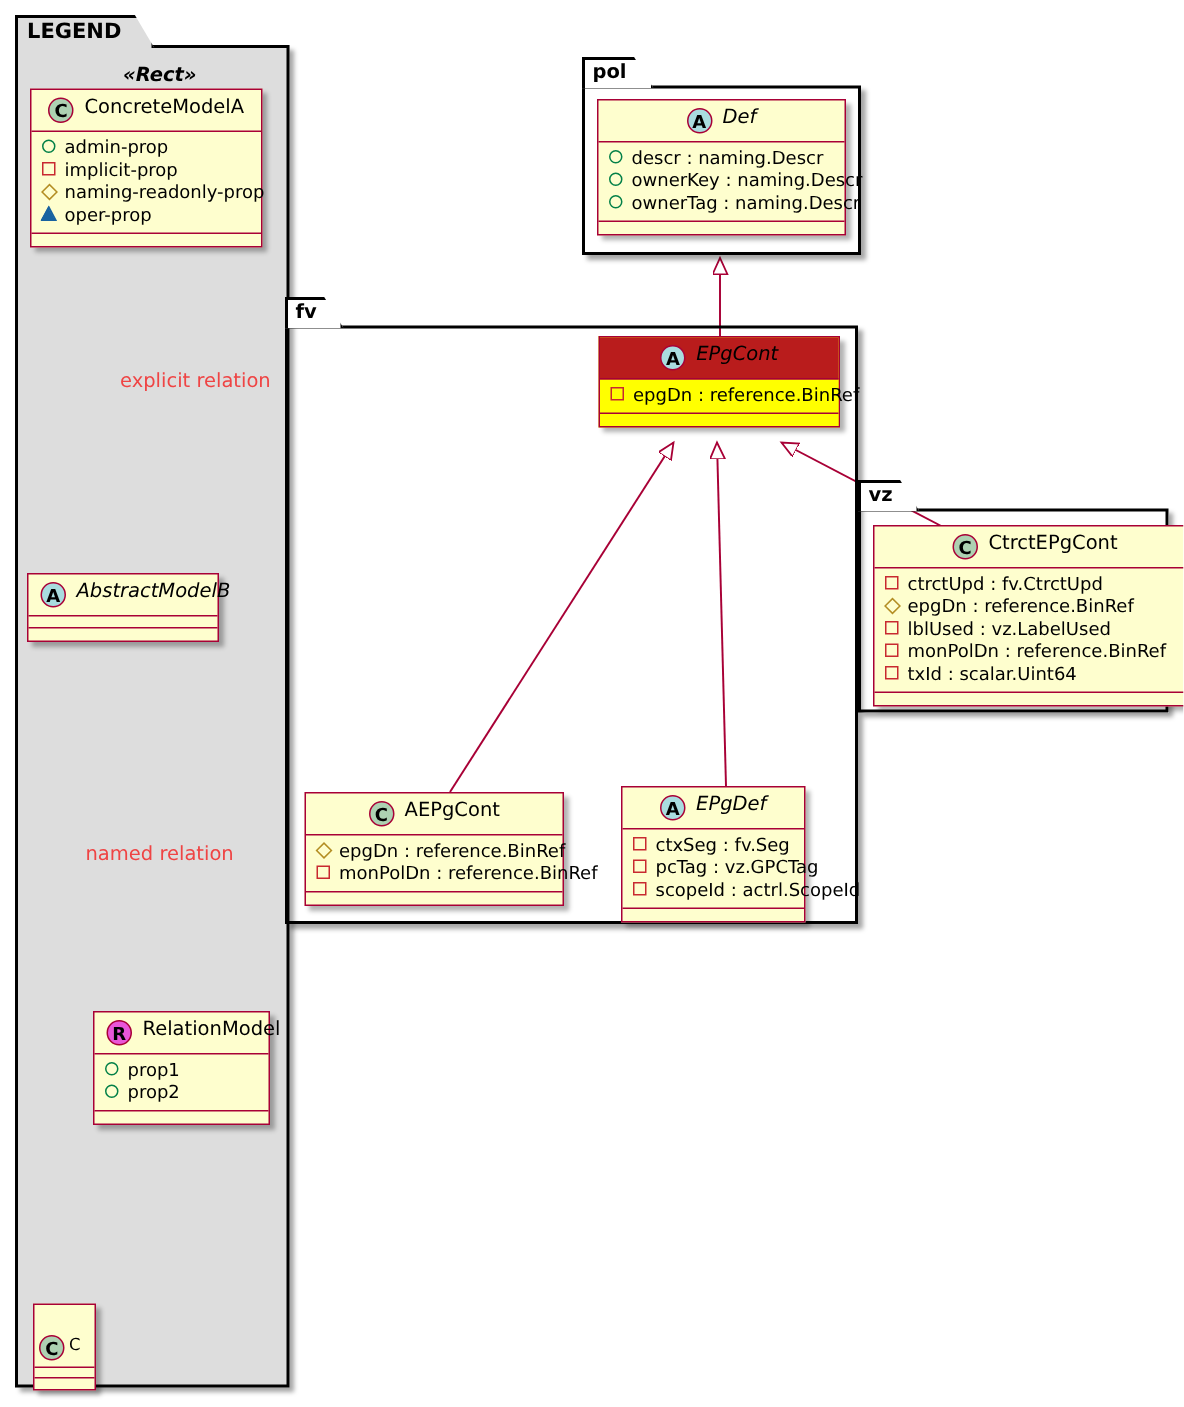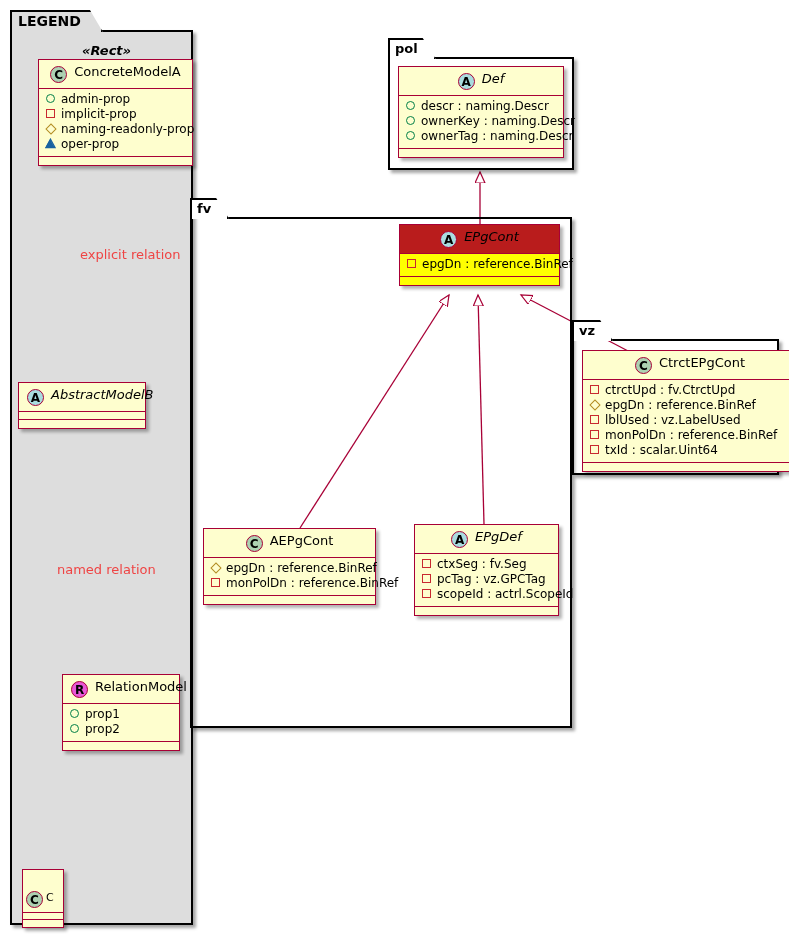--- a/index.html
+++ b/index.html
@@ -197,21 +197,21 @@
     <line x1="23" y1="710" x2="62" y2="710" stroke="#a80036" stroke-width="1.4" stroke-dasharray="5,4"></line>
     <circle cx="23" cy="710" r="3.4" fill="#000000"></circle>
   </svg>
 
   <div class="pkg legend-pkg" style="left:10px; top:30px; width:183px; height:895px;text-align:center;">
     <div class="pkg-tab">LEGEND</div>
   </div>
 
   <div class="stereo" style="left:82px; top:43px;">«Rect»</div>
 
-  <div class="cls" style="left:38px; top:59px; width:155px;">
+  <div class="cls" style="left:20px; top:59px; width:155px;">
     <div class="cls-head">
       <span class="circ C">C</span><span class="cls-name">ConcreteModelA</span>
     </div>
     <div class="cls-attrs">
       <div class="attr">
         <span class="attr-ico ico-circle"></span><span>admin-prop</span>
       </div>
       <div class="attr">
         <span class="attr-ico ico-square"></span><span>implicit-prop</span>
       </div>
@@ -279,21 +279,21 @@
       <div class="attr">
         <span class="attr-ico ico-circle"></span><span>ownerKey : naming.Descr</span>
       </div>
       <div class="attr">
         <span class="attr-ico ico-circle"></span><span>ownerTag : naming.Descr</span>
       </div>
     </div>
     <div class="cls-methods"></div>
   </div>
 
-  <div class="pkg" style="left:190px; top:217px; width:382px; height:511px;padding-left:12px;">
+  <div class="pkg" style="left:190px; top:217px; width:382px; height:399px;padding-left:12px;">
     <div class="pkg-tab">fv</div>
   </div>
 
   <div class="cls highlight" style="left:399px; top:224px; width:161px;">
     <div class="cls-head">
       <span class="circ A">A</span><span class="cls-name ital">EPgCont</span>
     </div>
     <div class="cls-attrs" style="background:#ffff00;">
       <div class="attr">
         <span class="attr-ico ico-square"></span><span>epgDn : reference.BinRef</span>
@@ -310,21 +310,21 @@
       <div class="attr">
         <span class="attr-ico ico-diamond"></span><span>epgDn : reference.BinRef</span>
       </div>
       <div class="attr">
         <span class="attr-ico ico-square"></span><span>monPolDn : reference.BinRef</span>
       </div>
     </div>
     <div class="cls-methods"></div>
   </div>
 
-  <div class="cls" style="left:414px; top:524px; width:145px;">
+  <div class="cls" style="left:414px; top:524px; width:123px;">
     <div class="cls-head">
       <span class="circ A">A</span><span class="cls-name ital">EPgDef</span>
     </div>
     <div class="cls-attrs">
       <div class="attr">
         <span class="attr-ico ico-square"></span><span>ctxSeg : fv.Seg</span>
       </div>
       <div class="attr">
         <span class="attr-ico ico-square"></span><span>pcTag : vz.GPCTag</span>
       </div>

